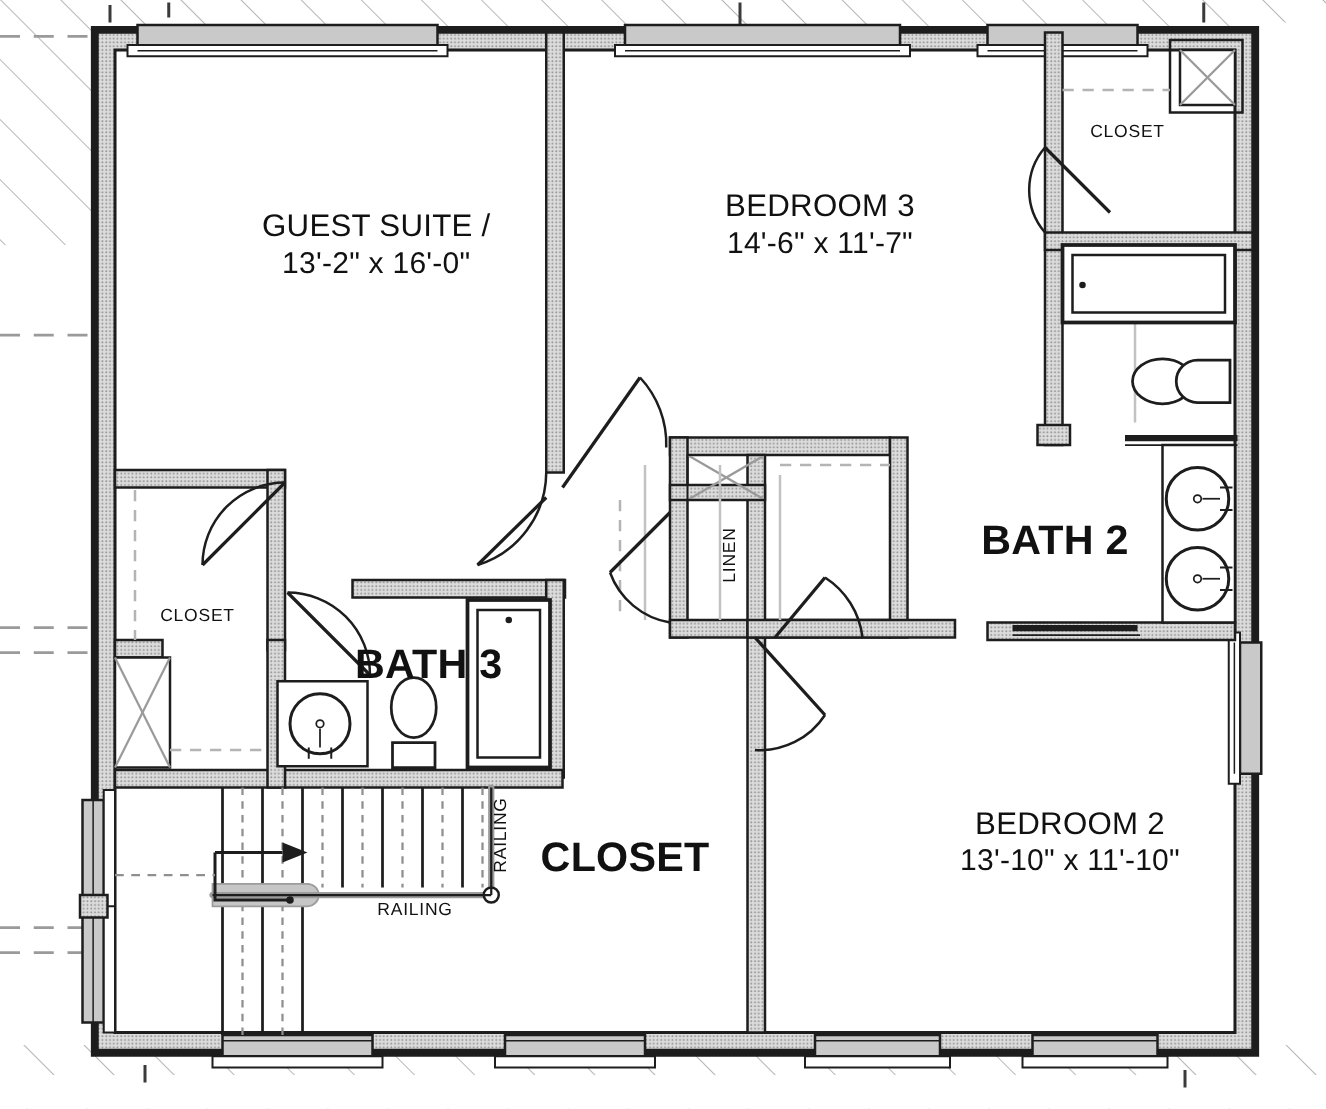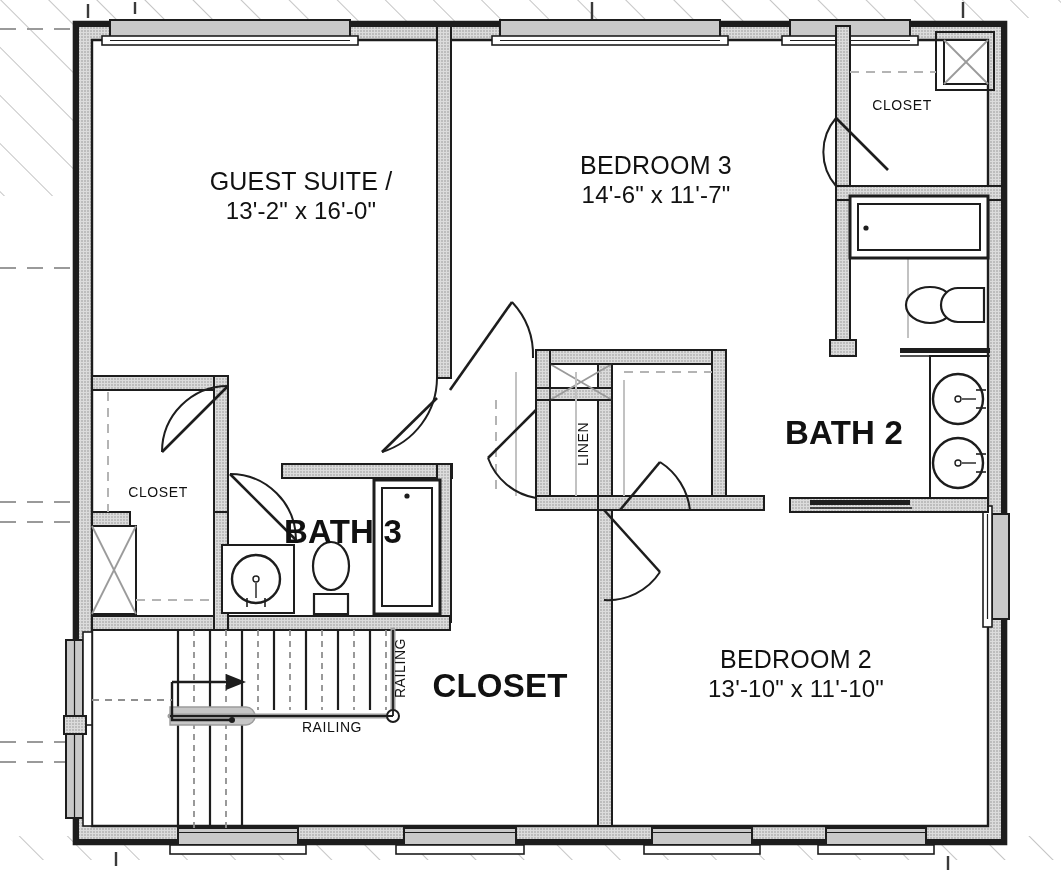--- a/index.html
+++ b/index.html
@@ -379,21 +379,21 @@
   <div class="lbl lbl-room ctr" style="left:277px;top:196px;margin-left:24px;">
     <span>GUEST SUITE /</span><br>
     <span class="dim">13'-2" x 16'-0"</span>
   </div>
 
   <div class="lbl lbl-room ctr" style="left:656px;top:180px;">
     <span>BEDROOM 3</span>
     <span class="dim">14'-6" x 11'-7"</span>
   </div>
 
-  <div class="lbl lbl-room ctr" style="left:796px;top:674px;">
+  <div class="lbl lbl-room ctr" style="left:856px;top:674px;">
     <span>BEDROOM 2</span>
     <span class="dim">13'-10" x 11'-10"</span>
   </div>
 
   <div class="lbl lbl-bath ctr" style="left:844px;top:433px;">BATH 2</div>
   <div class="lbl lbl-bath ctr" style="left:327px;top:532px;margin-left:16px;">BATH 3</div>
   <div class="lbl lbl-bath ctr" style="left:500px;top:686px;">CLOSET</div>
 
   <div class="lbl lbl-small ctr" style="left:902px;top:105px;">CLOSET</div>
   <div class="lbl lbl-small ctr" style="left:158px;top:492px;">CLOSET</div>

